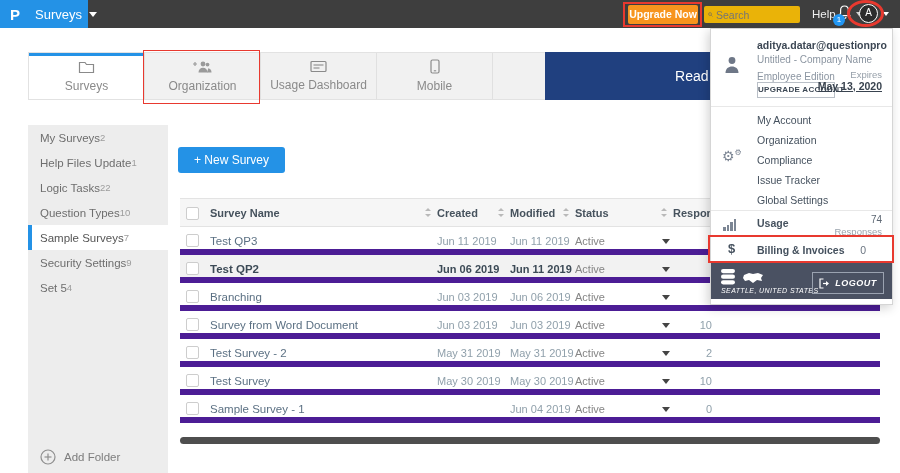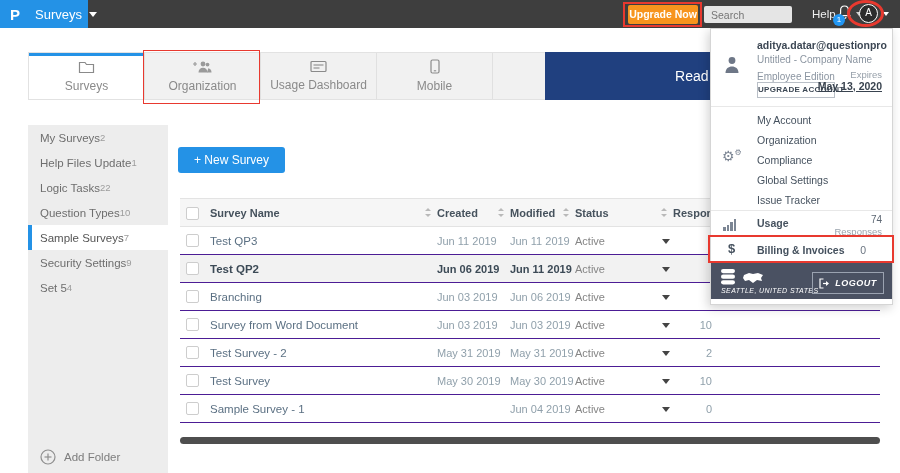--- a/index.html
+++ b/index.html
@@ -11,21 +11,21 @@
   .topbar { position:absolute; left:0; top:0; width:900px; height:28px; background:#3e3e3e; z-index:70; }
   .logo-block { position:absolute; left:0; top:0; width:88px; height:28px; background:#2492e6;
                 display:flex; align-items:center; }
   .logo-p { margin-left:10px; font-size:15px; font-weight:bold; color:#fff; }
   .logo-title { margin-left:15px; font-size:13px; color:#fff; }
   .tri-down { display:inline-block; width:0; height:0; border-left:4px solid transparent;
               border-right:4px solid transparent; border-top:5px solid #fff; margin-left:7px; }
   .upgrade-btn { position:absolute; left:628px; top:5px; width:70px; height:19px; background:#f7941d;
                  border-radius:2px; color:#fff; font-size:10.5px; font-weight:bold; text-align:center;
                  line-height:19px; }
-  .searchbox { position:absolute; left:704px; top:6px; width:88px; height:17px; background:#e5e5e5;
+  .searchbox { position:absolute; left:704px; top:6px; width:96px; height:17px; background:#eab308;
                border-radius:2px; display:flex; align-items:center; padding:0 4px; }
   .searchbox input { border:none; outline:none; width:80px; font-size:10.5px; color:#555;
                      font-family:"Liberation Sans", sans-serif; margin-left:3px; background:transparent; }
   .help-label { position:absolute; left:812px; top:8px; font-size:11.5px; color:#f0f0f0; }
   .bell-wrap { position:absolute; left:837px; top:4px; width:16px; height:20px; }
   .bell-badge { position:absolute; left:833px; top:14px; width:12px; height:12px; border-radius:50%;
                 background:#2196f3; color:#fff; font-size:8px; text-align:center; line-height:12px; }
   .bell-caret { position:absolute; left:856px; top:12px; border-top-color:#cfcfcf; margin:0;
                 border-left-width:3px; border-right-width:3px; border-top-width:4px; }
   .avatar { position:absolute; left:859px; top:4px; width:19px; height:19px; border-radius:50%;
@@ -59,21 +59,21 @@
   .add-folder { position:absolute; left:12px; bottom:8px; display:flex; align-items:center; gap:8px;
                 color:#7d7d7d; font-size:11.5px; }
 
   
   .new-survey { position:absolute; left:178px; top:147px; width:107px; height:26px; background:#2492e6;
                 border-radius:3px; color:#fff; font-size:12px; display:flex; align-items:center;
                 justify-content:center; }
   .table { position:absolute; left:180px; top:198px; width:700px; }
   .thead { position:relative; height:29px; background:#f6f6f6; border-top:1px solid #e3e3e3;
            border-bottom:1px solid #e3e3e3; font-size:11px; font-weight:bold; color:#46525d; }
-  .trow { position:relative; height:28px; border-bottom:1px solid #4c1d95; font-size:11.5px; background:#fff; }
+  .trow { position:relative; height:28px; border-bottom:6px solid #4c1d95; font-size:11.5px; background:#fff; }
   .trow.em { background:#f2f2f2; }
   .trow.em .c-name, .trow.em .c-date { font-weight:bold; color:#3c4a56; }
   .cell { position:absolute; top:0; line-height:28px; white-space:nowrap; }
   .thead .cell { line-height:29px; }
   .c-check { left:6px; top:7px; width:13px; height:13px; border:1px solid #cdcdcd; border-radius:2px;
              background:#fff; line-height:normal; }
   .thead .c-check { top:8px; }
   .c-name  { left:30px;  color:#5b7083; }
   .c-created{ left:257px; }
   .c-modified{ left:330px; }
@@ -321,22 +321,22 @@
     <div class="abs p-company">Untitled - Company Name</div>
     <div class="abs p-edition">Employee Edition</div>
     <div class="abs p-upg-btn">UPGRADE ACCOUNT</div>
     <div class="abs p-expires">Expires</div>
     <div class="abs p-expdate">May 13, 2020</div>
     <div class="abs p-div1"></div>
     <div class="abs p-menu" id="panel-menu">
         <div class="p-menu-item">My Account</div>
         <div class="p-menu-item">Organization</div>
         <div class="p-menu-item">Compliance</div>
+        <div class="p-menu-item">Issue Tracker</div>
         <div class="p-menu-item">Global Settings</div>
-        <div class="p-menu-item">Issue Tracker</div>
       </div>
     <div class="abs p-gears">⚙<span class="p-gears-sm">⚙</span></div>
     <div class="abs p-div2"></div>
     <div class="abs p-bars">
       <i style="height:4px"></i>
         <i style="height:6px"></i>
         <i style="height:9px"></i>
         <i style="height:12px"></i>
     </div>
     <div class="abs p-usage-label">Usage</div>

